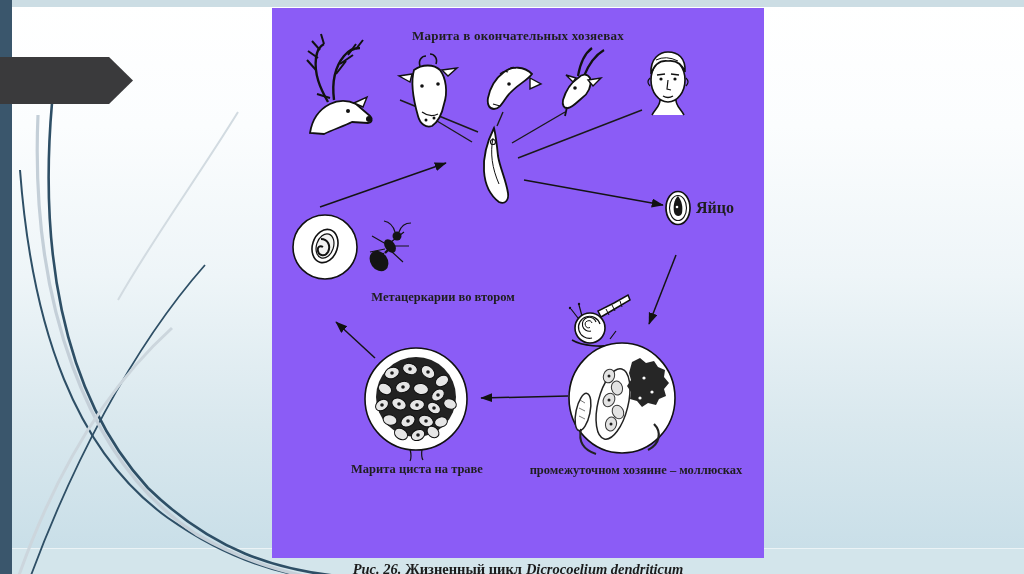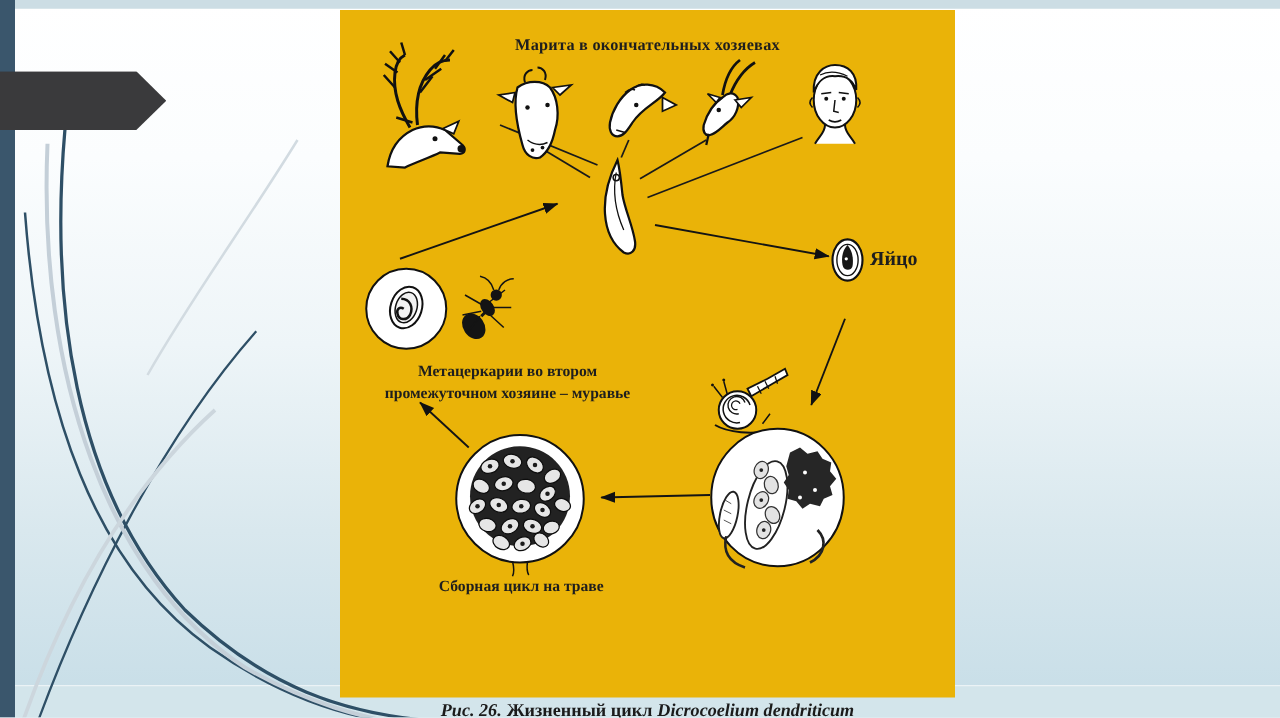--- a/index.html
+++ b/index.html
@@ -10,27 +10,27 @@
   }
   .top-strip{position:absolute;left:0;top:0;width:1024px;height:7px;background:#ccdde4;z-index:1;}
   .bottom-strip{position:absolute;left:0;top:548px;width:1024px;height:26px;background:#d3e5eb;border-top:1px solid rgba(255,255,255,.55);z-index:1;}
   .deco-curves{position:absolute;left:0;top:0;width:400px;height:574px;z-index:2;}
   .accent-bar{position:absolute;left:0;top:0;width:12px;height:574px;background:#3a566c;z-index:3;}
   .arrow-shape{
     position:absolute;left:0;top:57px;width:133px;height:47px;background:#3a3a3c;z-index:4;
     clip-path:polygon(0 0,82% 0,100% 50%,82% 100%,0 100%);
   }
   .figure-panel{
-    position:absolute;left:272px;top:8px;width:492px;height:550px;background:#eab308;z-index:5;
+    position:absolute;left:272px;top:8px;width:492px;height:550px;background:#8b5cf6;z-index:5;
   }
   .figure-panel svg.art{position:absolute;left:0;top:0;}
   .lbl{position:absolute;color:#1e1e1e;}
   .fig-title{top:20px;left:0;width:492px;text-align:center;font-size:13px;font-weight:600;letter-spacing:.2px;}
   .egg-label{left:424px;top:191px;font-size:16px;font-weight:600;white-space:nowrap;}
-  .meta-label{left:0;top:281px;width:268px;text-align:center;font-size:12.5px;line-height:16.5px;font-weight:600;}
+  .meta-label{left:0;top:281px;width:268px;text-align:center;font-size:12.5px;line-height:16.5px;font-weight:600;padding-left:37px;}
   .cyst-label{left:20px;top:454px;width:250px;text-align:center;font-size:12.5px;font-weight:600;white-space:nowrap;}
   .parth-label{left:238px;top:454px;width:252px;text-align:center;font-size:12.5px;line-height:16.5px;font-weight:600;}
   .caption{left:0;top:517px;width:492px;text-align:center;font-size:14.5px;color:#1b1b1b;margin-top:36px;}
   .caption .cap-prefix{font-style:italic;font-weight:600;}
   .caption .cap-middle{font-weight:700;margin-left:4px;}
   .caption .cap-species{font-weight:700;font-style:italic;margin-left:4px;}
 </style>
 </head>
 <body>
 
@@ -232,21 +232,21 @@
       <path d="M113,245 l4,-4" stroke-width="2.4" fill="none"></path>
       <path d="M127,224 C129,218 134,215 139,215 M123,224 C121,217 117,214 112,213" stroke-width="1.2" fill="none"></path>
       <path d="M119,234 L132,224 M121,238 L137,238 M119,243 L131,254 M114,236 L100,228 M113,241 L98,244 M112,245 L102,258" stroke-width="1.2" fill="none"></path>
     </g>
   </svg>
 
   <div class="lbl fig-title">Марита в окончательных хозяевах</div>
   <div class="lbl egg-label">Яйцо</div>
   <div class="lbl meta-label">
     <div>Метацеркарии во втором</div>
-    <div>промежуточном хозяине – муравье</div>
   </div>
-  <div class="lbl cyst-label">Сборная цикл на траве</div>
+  <div class="lbl cyst-label">Марита циста на траве</div>
   <div class="lbl parth-label">
+    <div>промежуточном хозяине – моллюсках</div>
   </div>
   <div class="lbl caption">
     <span class="cap-prefix">Рис. 26.</span><span class="cap-middle">Жизненный цикл</span><span class="cap-species">Dicrocoelium dendriticum</span>
   </div>
 </div>
 
 </body></html>

